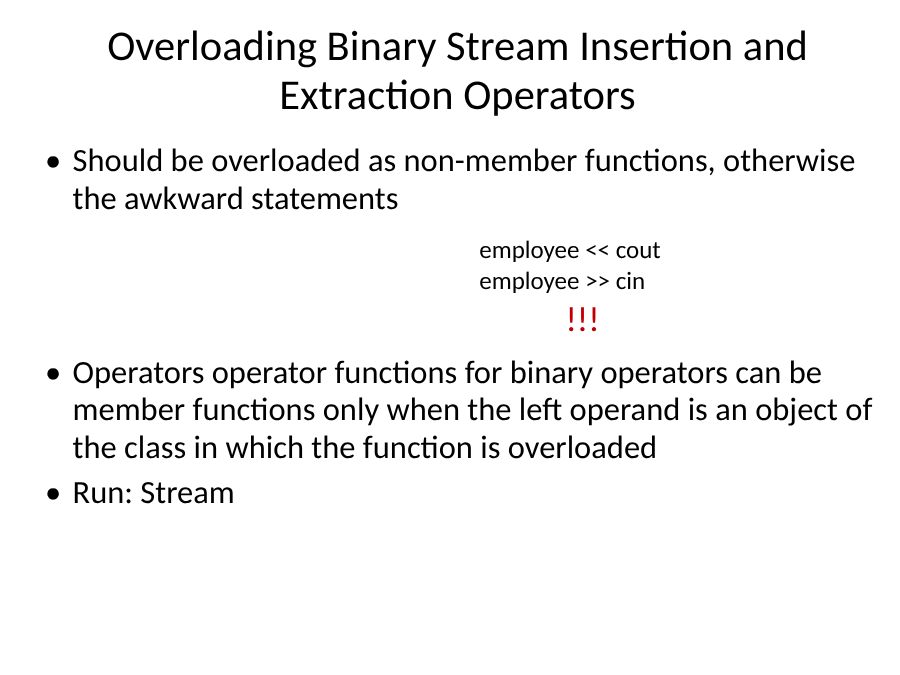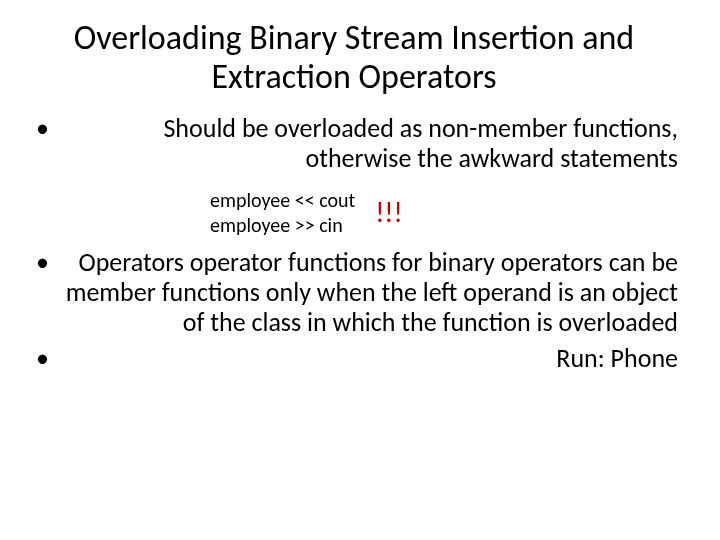--- a/index.html
+++ b/index.html
@@ -8,38 +8,37 @@
     width: 720px;
     height: 540px;
     background: #fff;
     font-family: Calibri, "Segoe UI", Arial, sans-serif;
     color: #000;
   }
   .slide {
     width: 720px;
     height: 411px;
     box-sizing: border-box;
-    padding: 10px 42px 20px 30px;
+    padding: 10px 18px 20px 30px;
   }
   .title {
     text-align: center;
     font-size: 34px;
     line-height: 1.15;
     margin: 8px 40px 18px 40px;
     font-weight: 400;
   }
   .body {
     font-size: 26px;
     line-height: 1.15;
   }
   ul.bullets {
     list-style: none;
     margin: 0;
     padding: 0;
-    text-align: right;
   }
   ul.bullets > li {
     position: relative;
     padding-left: 28px;
     margin: 0 0 6px 0;
   }
   ul.bullets > li::before {
     content: "•";
     position: absolute;
     left: 6px;
@@ -47,20 +46,21 @@
     font-size: 26px;
     line-height: 1.15;
   }
   .code-block {
     display: flex;
     align-items: center;
     justify-content: flex-start;
     margin: 14px 0 10px 180px;
     font-size: 20px;
     line-height: 1.25;
+    flex-direction: column;
   }
   .code-lines {
     white-space: pre;
   }
   .excl {
     color: #c00000;
     font-size: 28px;
     margin-left: 20px;
     font-weight: 400;
   }
@@ -77,16 +77,16 @@
     </ul>
 
     <div class="code-block">
       <div class="code-lines"><span>employee &lt;&lt; cout</span>
 <span>employee &gt;&gt; cin</span></div>
       <div class="excl">!!!</div>
     </div>
 
     <ul class="bullets">
       <li>Operators operator functions for binary operators can be member functions only when the left operand is an object of the class in which the function is overloaded</li>
-      <li>Run: Phone</li>
+      <li>Run: Stream</li>
     </ul>
   </div>
 </div>
 
 </body></html>

